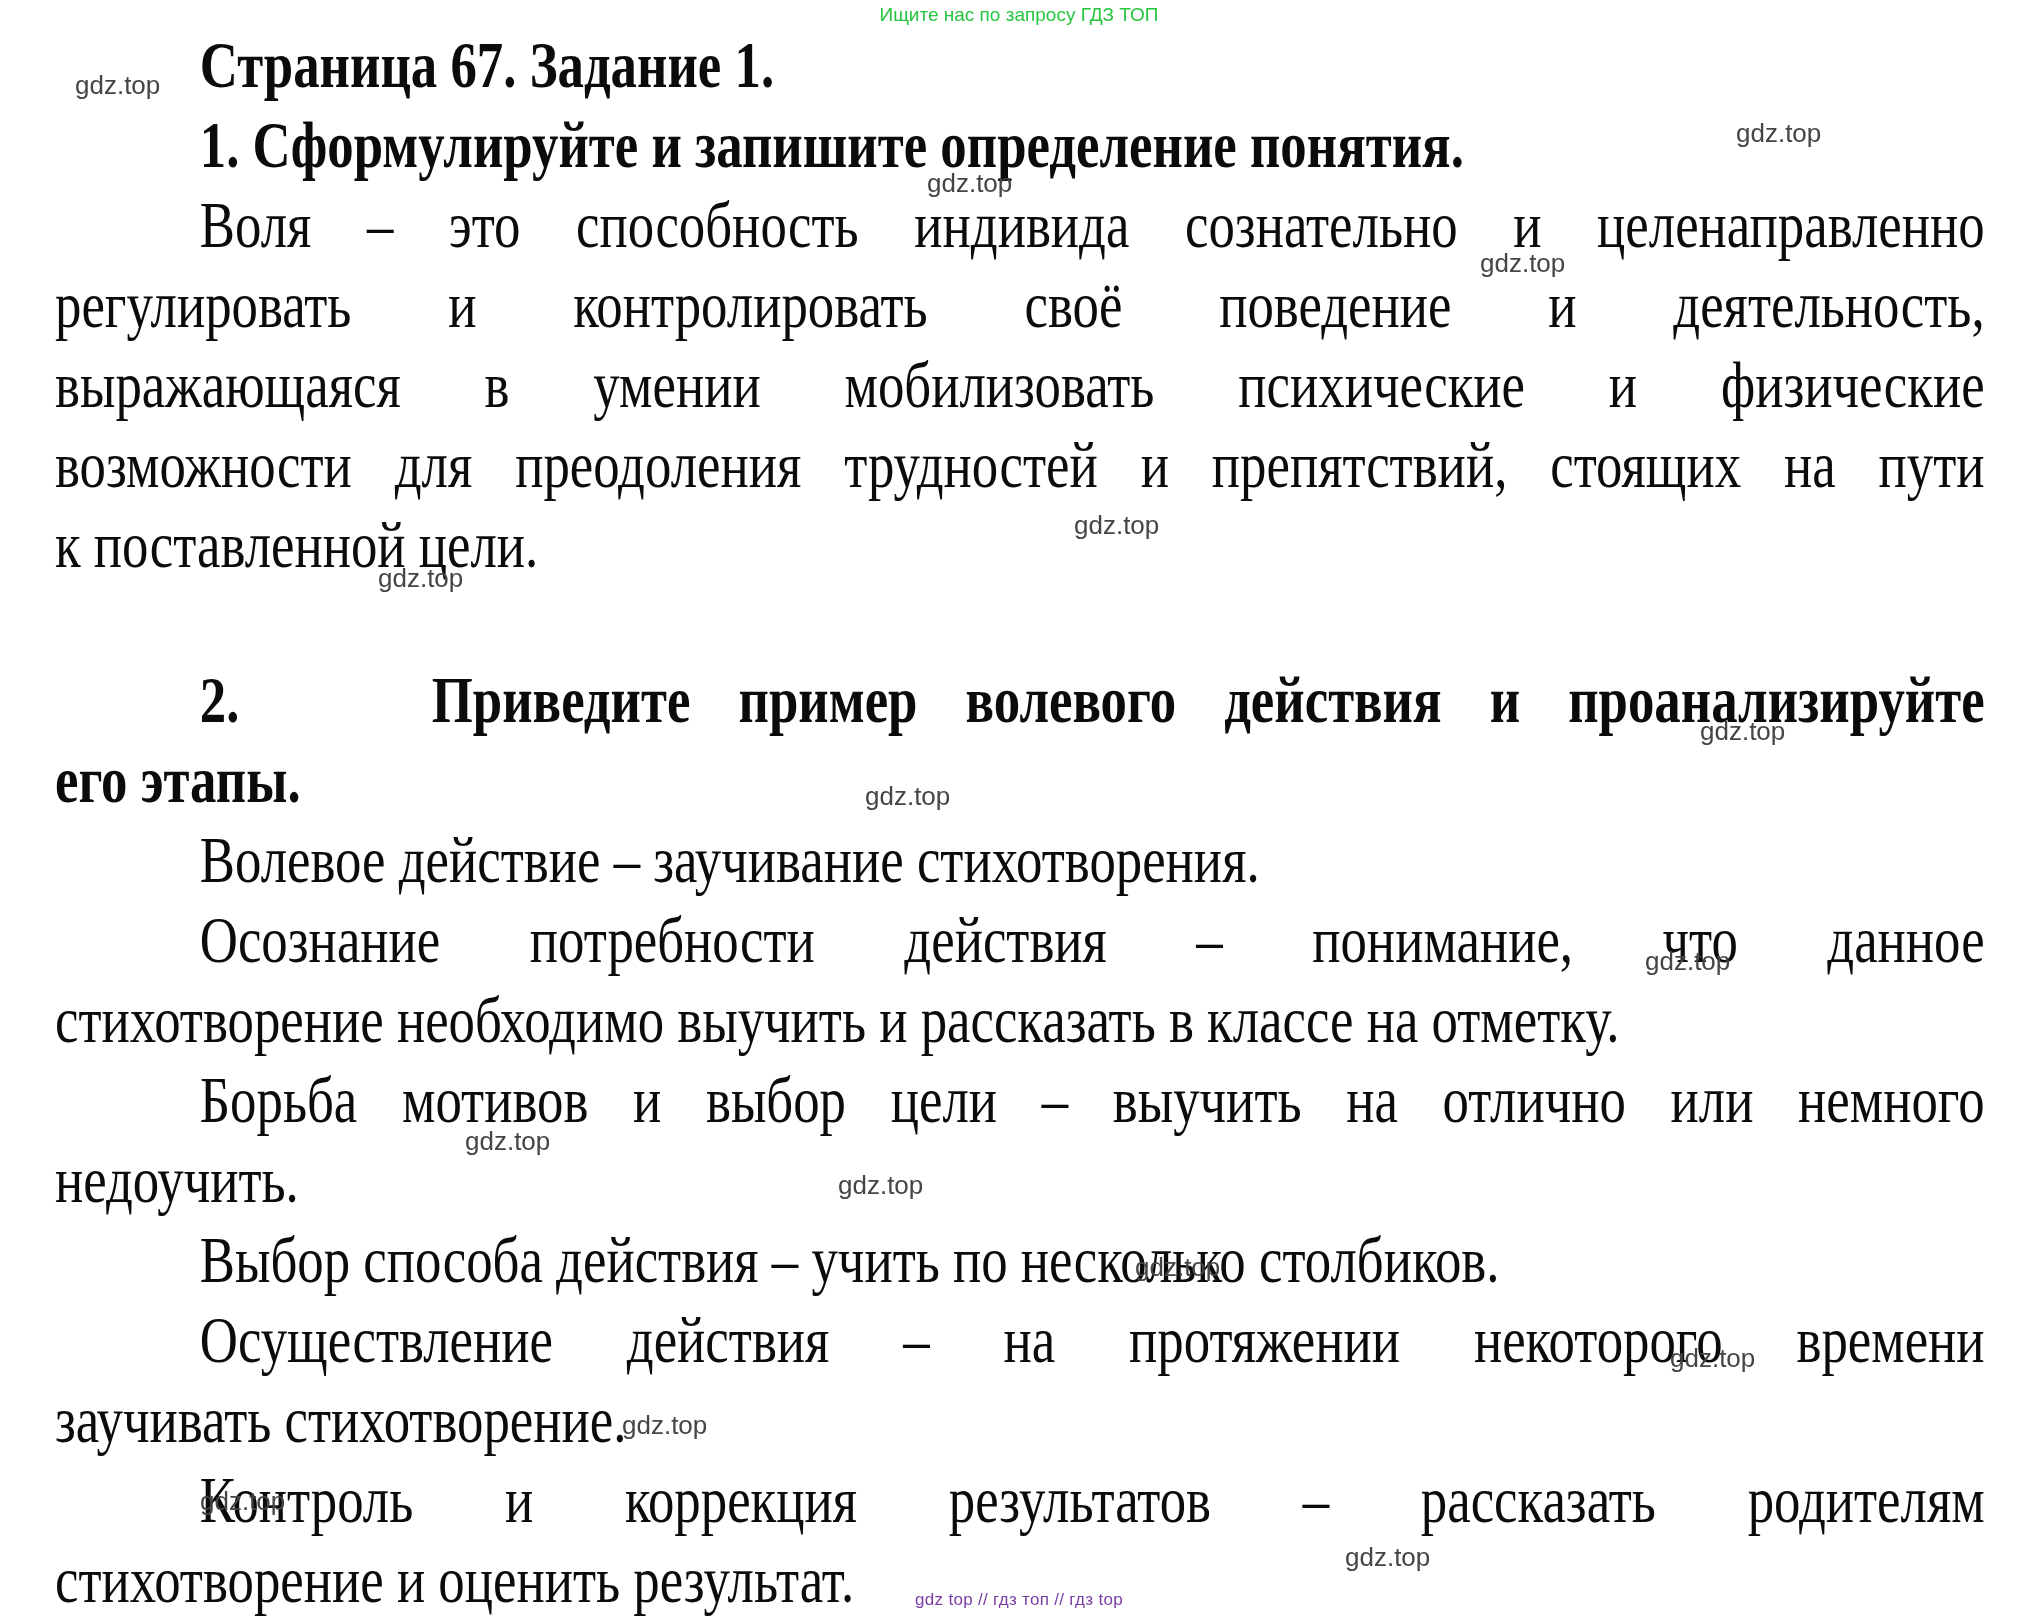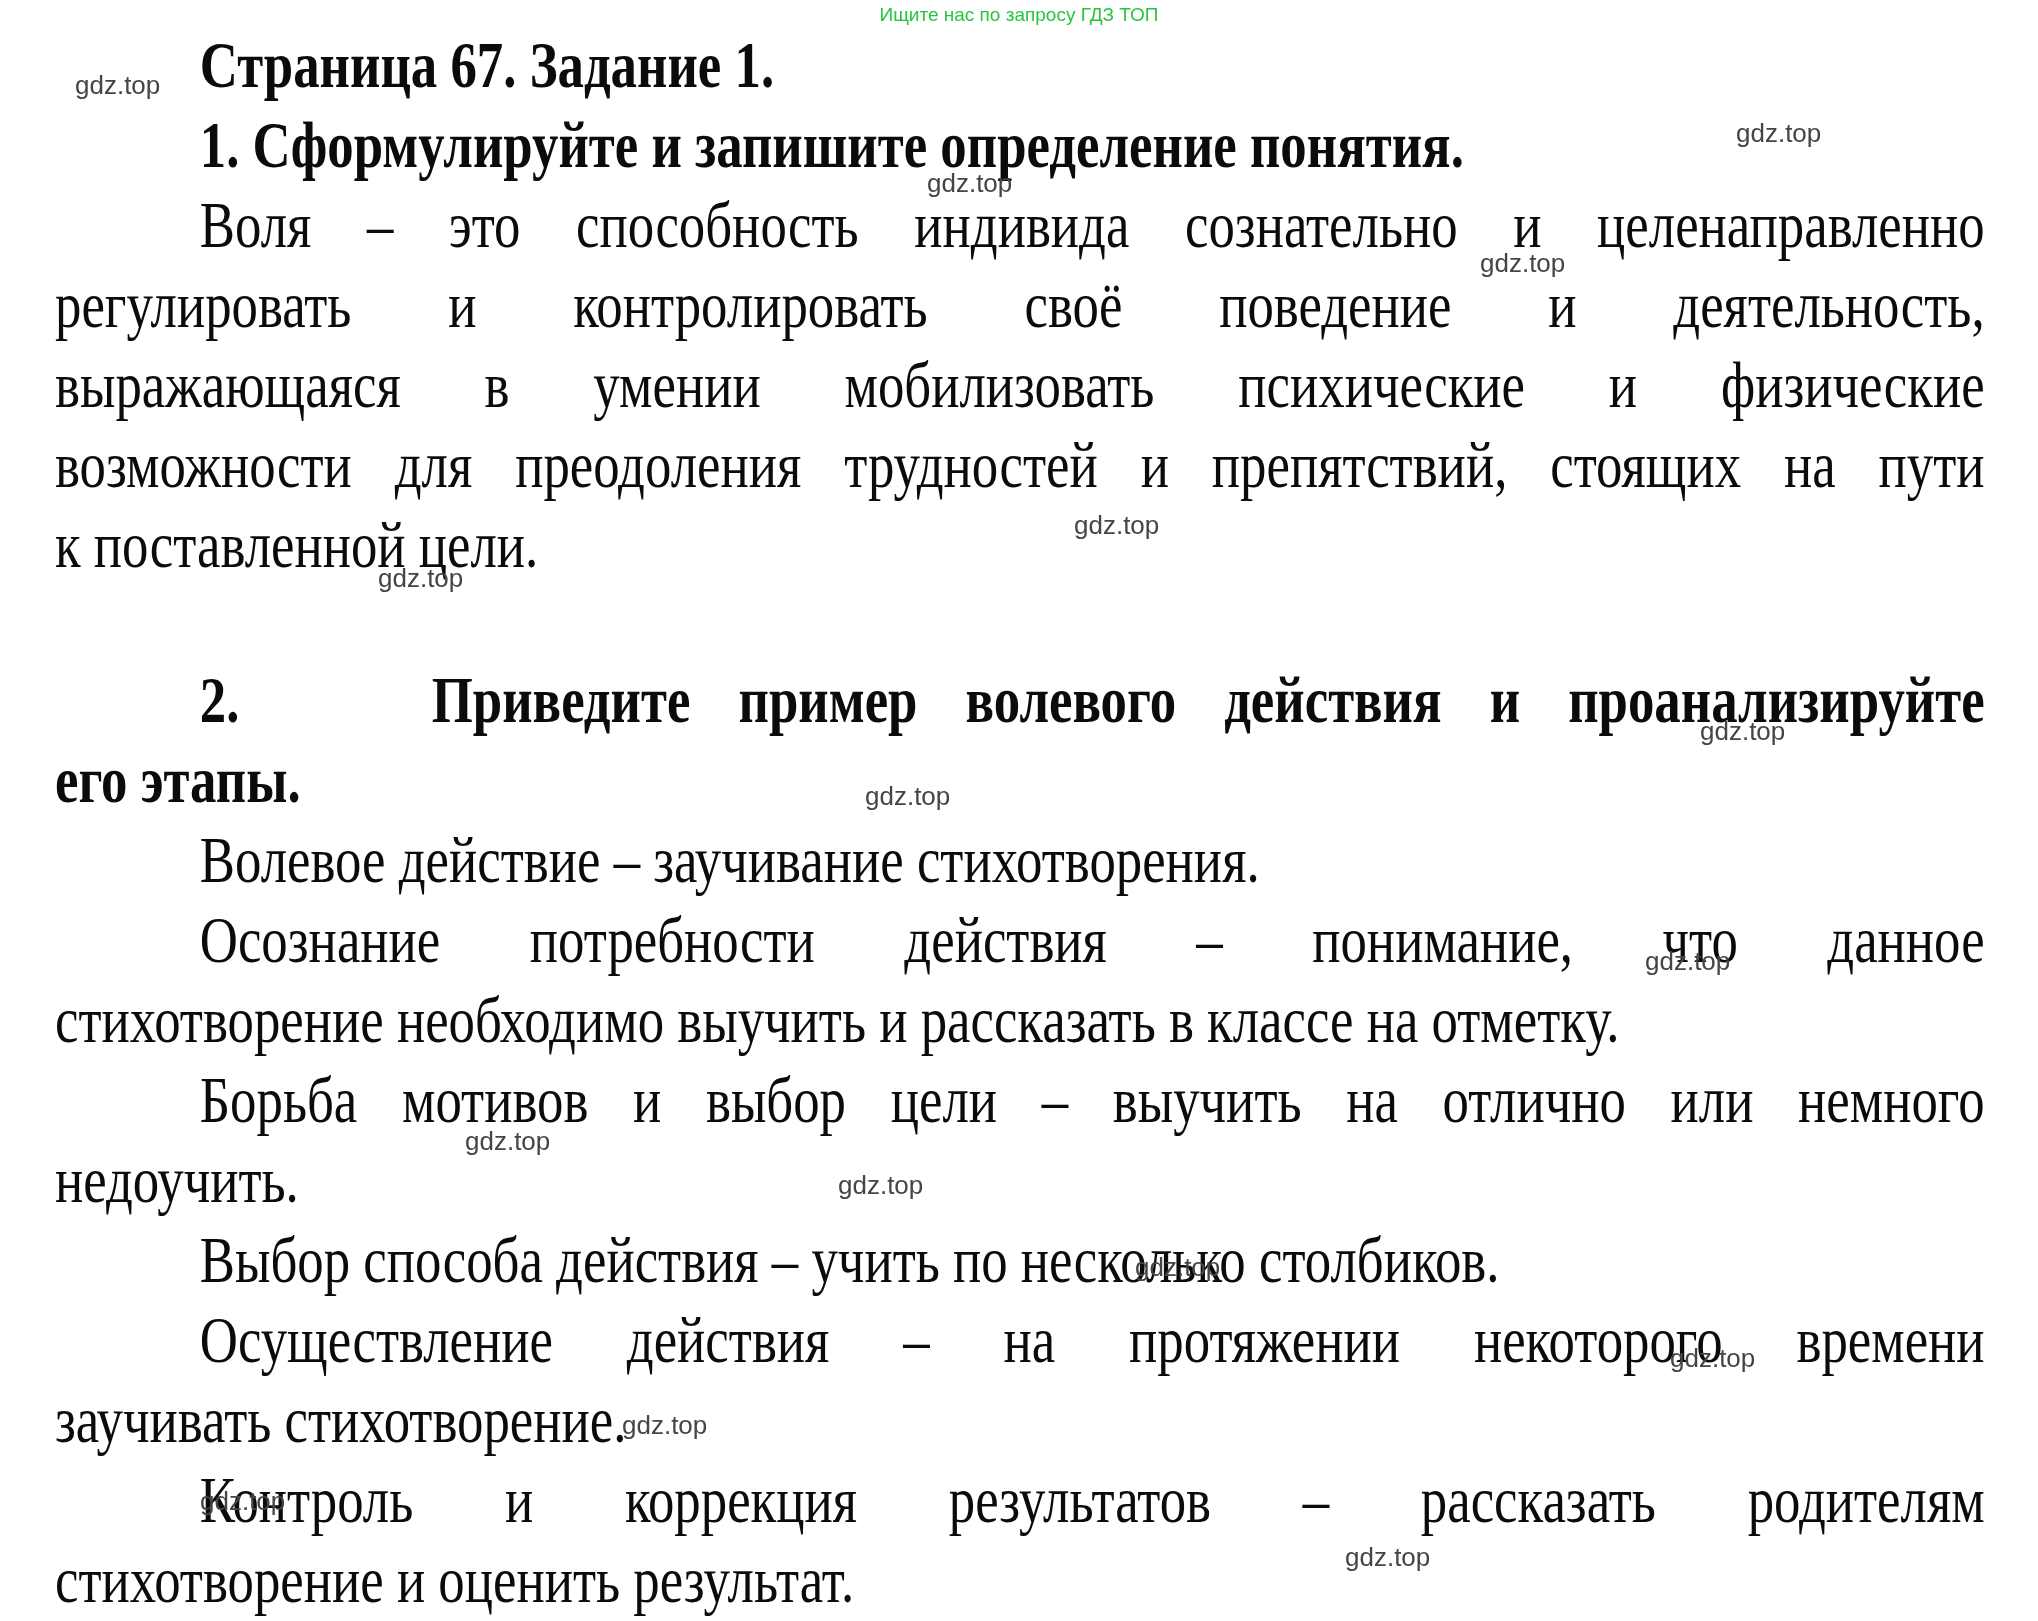--- a/index.html
+++ b/index.html
@@ -114,13 +114,14 @@
       <span class="wm" style="left: 865px; top: 763px; color: rgb(69, 69, 69);">gdz.top</span>
       <span class="wm" style="left: 1645px; top: 928px; color: rgb(69, 69, 69);">gdz.top</span>
       <span class="wm" style="left: 465px; top: 1108px; color: rgb(69, 69, 69);">gdz.top</span>
       <span class="wm" style="left: 838px; top: 1152px; color: rgb(69, 69, 69);">gdz.top</span>
       <span class="wm" style="left: 1135px; top: 1234px; color: rgb(69, 69, 69);">gdz.top</span>
       <span class="wm" style="left: 1670px; top: 1325px; color: rgb(69, 69, 69);">gdz.top</span>
       <span class="wm" style="left: 622px; top: 1392px; color: rgb(69, 69, 69);">gdz.top</span>
       <span class="wm" style="left: 200px; top: 1468px; color: rgb(69, 69, 69);">gdz.top</span>
       <span class="wm" style="left: 1345px; top: 1524px; color: rgb(69, 69, 69);">gdz.top</span>
     </div>
+  <div class="footer" style="color: rgb(122, 63, 165);">gdz top  //  гдз топ  //  гдз top</div>
 </div>
 
 </body></html>

